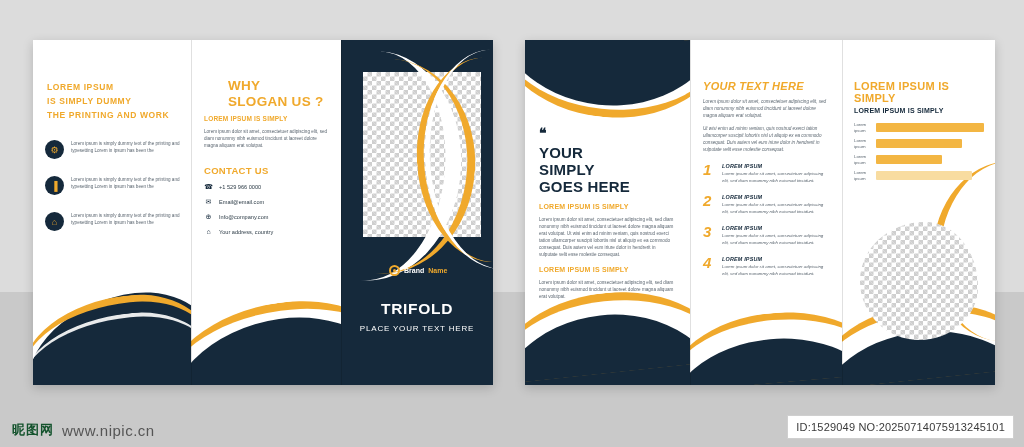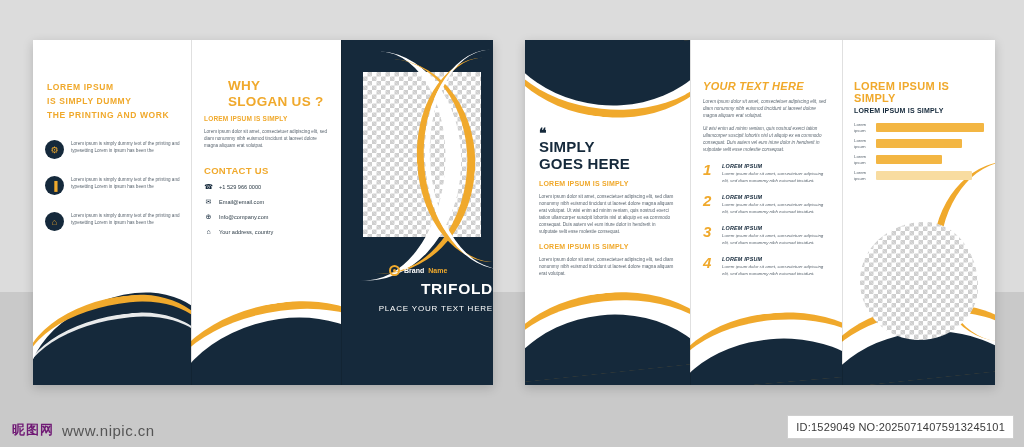--- a/index.html
+++ b/index.html
@@ -146,21 +146,21 @@
   }
   .brand { position: absolute; left: 48px; top: 225px; display: flex; align-items: center; gap: 4px; z-index: 10;}
   .brand .logo {
     width: 11px; height: 11px; border-radius: 50%; border: 2px solid #f0a92c;
     display:flex; align-items:center; justify-content:center;
   }
   .brand .logo i { width: 3px; height: 3px; background: #f0a92c; border-radius: 50%; display:block;}
   .brand .b1 { color: #ffffff; font-size: 7px; font-weight: bold;}
   .brand .b2 { color: #f0a92c; font-size: 7px; font-weight: bold;}
   .cover-title {
-    position: absolute; left: 0; right: 0; top: 240px; text-align: right; z-index: 10;
+    position: absolute; left: 0; right: 0; top: 260px; text-align: center; z-index: 10;
   }
   .cover-title .t1 { color: #ffffff; font-size: 15.5px; font-weight: bold; letter-spacing: .7px;}
   .cover-title .t2 { color: #f0a92c; font-size: 19px; font-weight: bold; letter-spacing: .5px; margin-top: 1px;}
   .cover-title .t3 { color: #ffffff; font-size: 8px; letter-spacing: .8px; margin-top: 6px;}
 
   
   #rp1 { width: 165px; }
   #rp1 .navy-top {
     position: absolute; left: -35px; top: -60px; width: 230px; height: 125px;
     background: #15293b; border-radius: 0 0 50% 50% / 0 0 75% 75%;
@@ -240,21 +240,21 @@
     border-left: 7px solid #f0a92c;
     border-radius: 60% 0 0 60% / 50% 0 0 50%;
     transform: rotate(6deg);
   }
 
   
   .wm {
     position: absolute; left: 12px; bottom: 8px; display: flex; align-items: center; gap: 8px;
   }
   .wm-logo {
-    font-size: 13px; color: #701a75; font-weight: bold; letter-spacing: 1px;
+    font-size: 13px; color: #14532d; font-weight: bold; letter-spacing: 1px;
     font-family: "DejaVu Sans", sans-serif;
   }
   .wm-url { font-size: 15px; color: #555; letter-spacing: .5px;}
   .idbox {
     position: absolute; right: 10px; bottom: 8px;
     background: #ffffff; border: 1px solid #cfcfcf; padding: 5px 8px;
     font-size: 11px; color: #3a3a3a; letter-spacing: .2px;
   }
 </style>
 </head>
@@ -350,20 +350,21 @@
 <div class="sheet" id="sheet-right">
 
   <div class="panel" id="rp1">
     <div class="navy-top"></div>
     <div class="gold-top"></div>
     <div class="navy-bottom"></div>
     <div class="gold-bottom"></div>
 
     <div class="content">
       <div class="quote">❝</div>
+      <div class="slogan">YOUR</div>
       <div class="slogan" style="margin-top:0">SIMPLY</div>
       <div class="slogan" style="margin-top:0">GOES HERE</div>
       <div class="gold-sub">LOREM IPSUM IS SIMPLY</div>
       <div class="body-txt">Lorem ipsum dolor sit amet, consectetuer adipiscing elit, sed diam nonummy nibh euismod tincidunt ut laoreet dolore magna aliquam erat volutpat. Ut wisi enim ad minim veniam, quis nostrud exerci tation ullamcorper suscipit lobortis nisl ut aliquip ex ea commodo consequat. Duis autem vel eum iriure dolor in hendrerit in vulputate velit esse molestie consequat.</div>
       <div class="gold-sub">LOREM IPSUM IS SIMPLY</div>
       <div class="body-txt">Lorem ipsum dolor sit amet, consectetuer adipiscing elit, sed diam nonummy nibh euismod tincidunt ut laoreet dolore magna aliquam erat volutpat.</div>
     </div>
   </div>
   <div class="fold" style="left:165px"></div>
 

